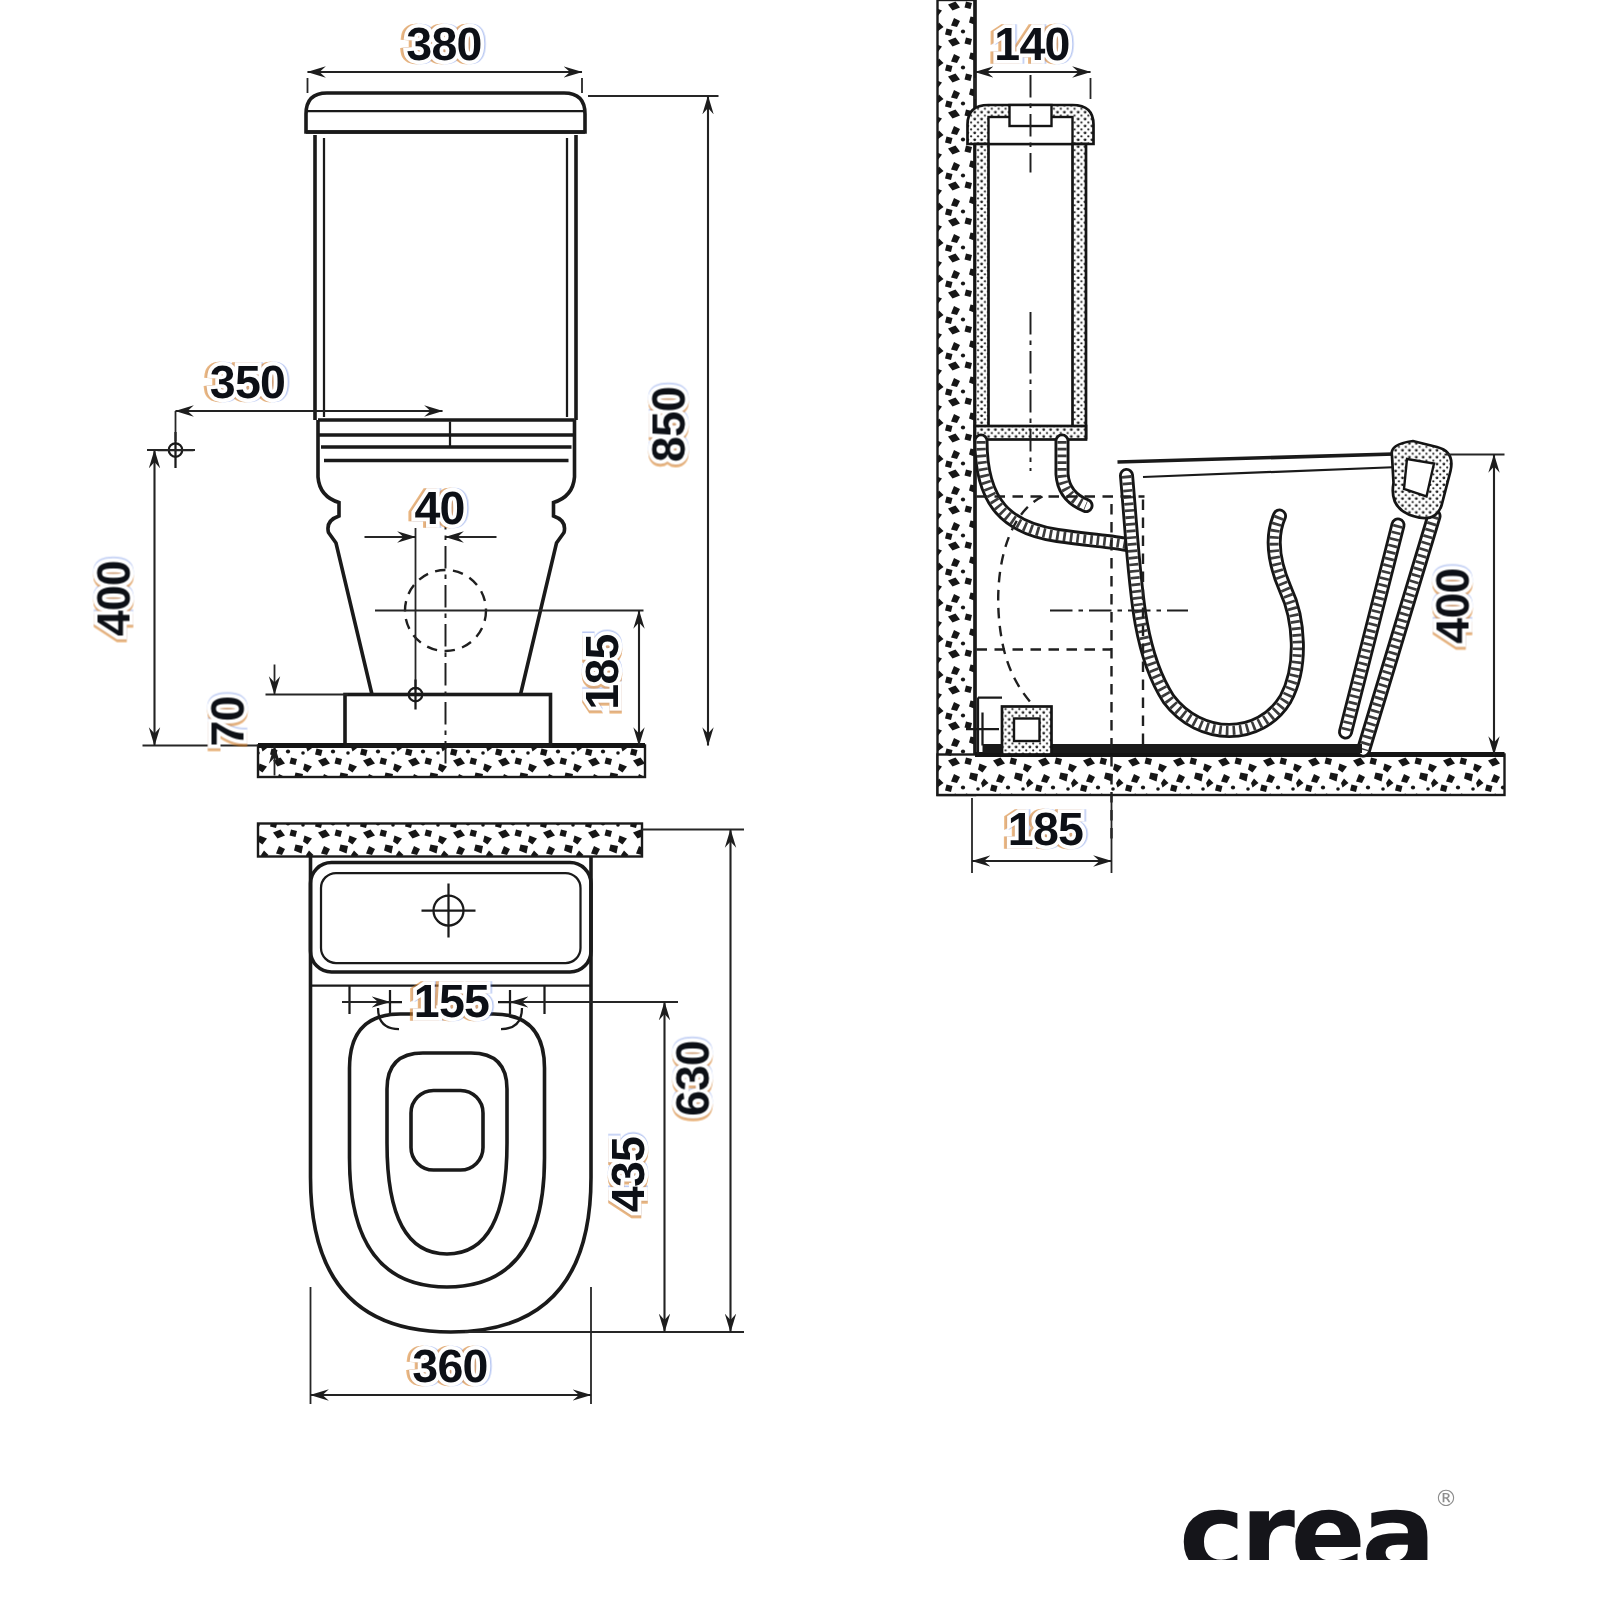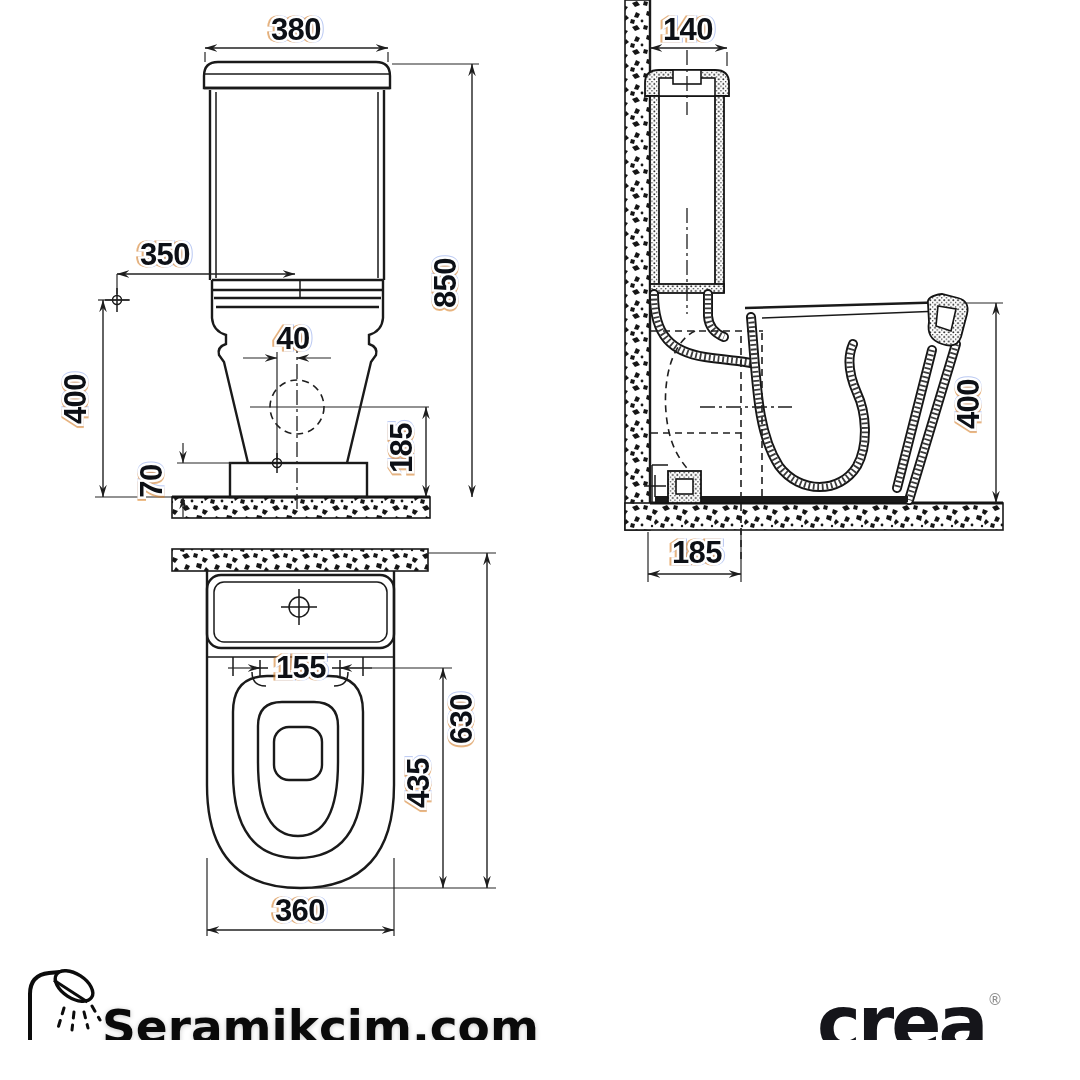--- a/index.html
+++ b/index.html
@@ -20,21 +20,21 @@
   .cl{stroke:#1f1f1f;stroke-width:1.3;fill:none;stroke-dasharray:15 4 3 4;}
   .stipf{fill:url(#stip);stroke:#141414;stroke-width:1.8;}
   .speckf{fill:url(#speck);stroke:#1a1a1a;stroke-width:1.6;}
   .bO{stroke:#161616;stroke-width:10;fill:none;stroke-linecap:round;}
   .bW{stroke:#ffffff;stroke-width:6.2;fill:none;stroke-linecap:round;}
   .bD{stroke:#2b2b2b;stroke-width:6.2;fill:none;stroke-dasharray:1.8 2.7;opacity:.92;}
   .logo-left{position:absolute;left:16px;top:962px;display:flex;align-items:flex-end;}
   .logo-left .site{font-family:"DejaVu Sans","Liberation Sans",sans-serif;font-weight:bold;
        font-size:47px;color:#0a0a0a;letter-spacing:0;margin:0 0 8px -6px;
        text-shadow:0 1px 5px rgba(0,0,0,0.22);} 
-  .logo-right{position:absolute;left:817px;top:980px;display:flex;align-items:baseline;
+  .logo-right{position:absolute;left:786px;top:980px;display:flex;align-items:baseline;
        font-family:"DejaVu Sans","Liberation Sans",sans-serif;color:#15151a;}
   .logo-right .crea{font-size:74px;font-weight:bold;letter-spacing:-3px;}
   .logo-right .vit{font-size:74px;font-weight:bold;letter-spacing:-3px;
        -webkit-text-stroke:2.6px #15151a;}
   .i-wrap{position:relative;display:inline-block;}
   .i-wrap .leaf{position:absolute;left:-7px;top:-39px;}
   .reg{font-size:15px;color:#8d8d8d;font-weight:normal;position:relative;top:-44px;left:2px;}
 </style>
 </head>
 <body>
@@ -232,35 +232,19 @@
     <line x1="443" y1="668" x2="443" y2="888" class="dl"></line>
     <text class="dim" transform="rotate(-90 429 783)" x="429" y="783">435</text>
 
     <path d="M207,858 L207,936 M394,858 L394,936" class="xl"></path>
     <line x1="207" y1="930" x2="394" y2="930" class="dl"></line>
     <text class="dim" x="300" y="921">360</text>
   </g>
 </svg>
 
 
-<div class="logo-left">
-  <svg width="92" height="100" viewBox="0 0 92 100">
-    <path d="M14,96 L14,32 Q14,13 33,11 L44,10" fill="none" stroke="#0c0c0c" stroke-width="4" stroke-linecap="round"></path>
-    <g transform="rotate(33 58 24)">
-      <ellipse cx="58" cy="24" rx="21" ry="12" fill="#fff" stroke="#0c0c0c" stroke-width="3.4"></ellipse>
-      <line x1="38" y1="30" x2="78" y2="30" stroke="#0c0c0c" stroke-width="3"></line>
-    </g>
-    <g stroke="#0c0c0c" stroke-width="3" stroke-linecap="round" stroke-dasharray="6 7">
-      <line x1="48" y1="46" x2="42" y2="66"></line>
-      <line x1="58" y1="50" x2="56" y2="68"></line>
-      <line x1="68" y1="50" x2="72" y2="66"></line>
-      <line x1="76" y1="44" x2="84" y2="58"></line>
-    </g>
-  </svg>
-  <span class="site">Seramikcim.com</span>
-</div>
 
 <div class="logo-right">
   <span class="crea">crea</span>
       <span class="reg">®</span>
 </div>
 
 </div>
 
 </body></html>

